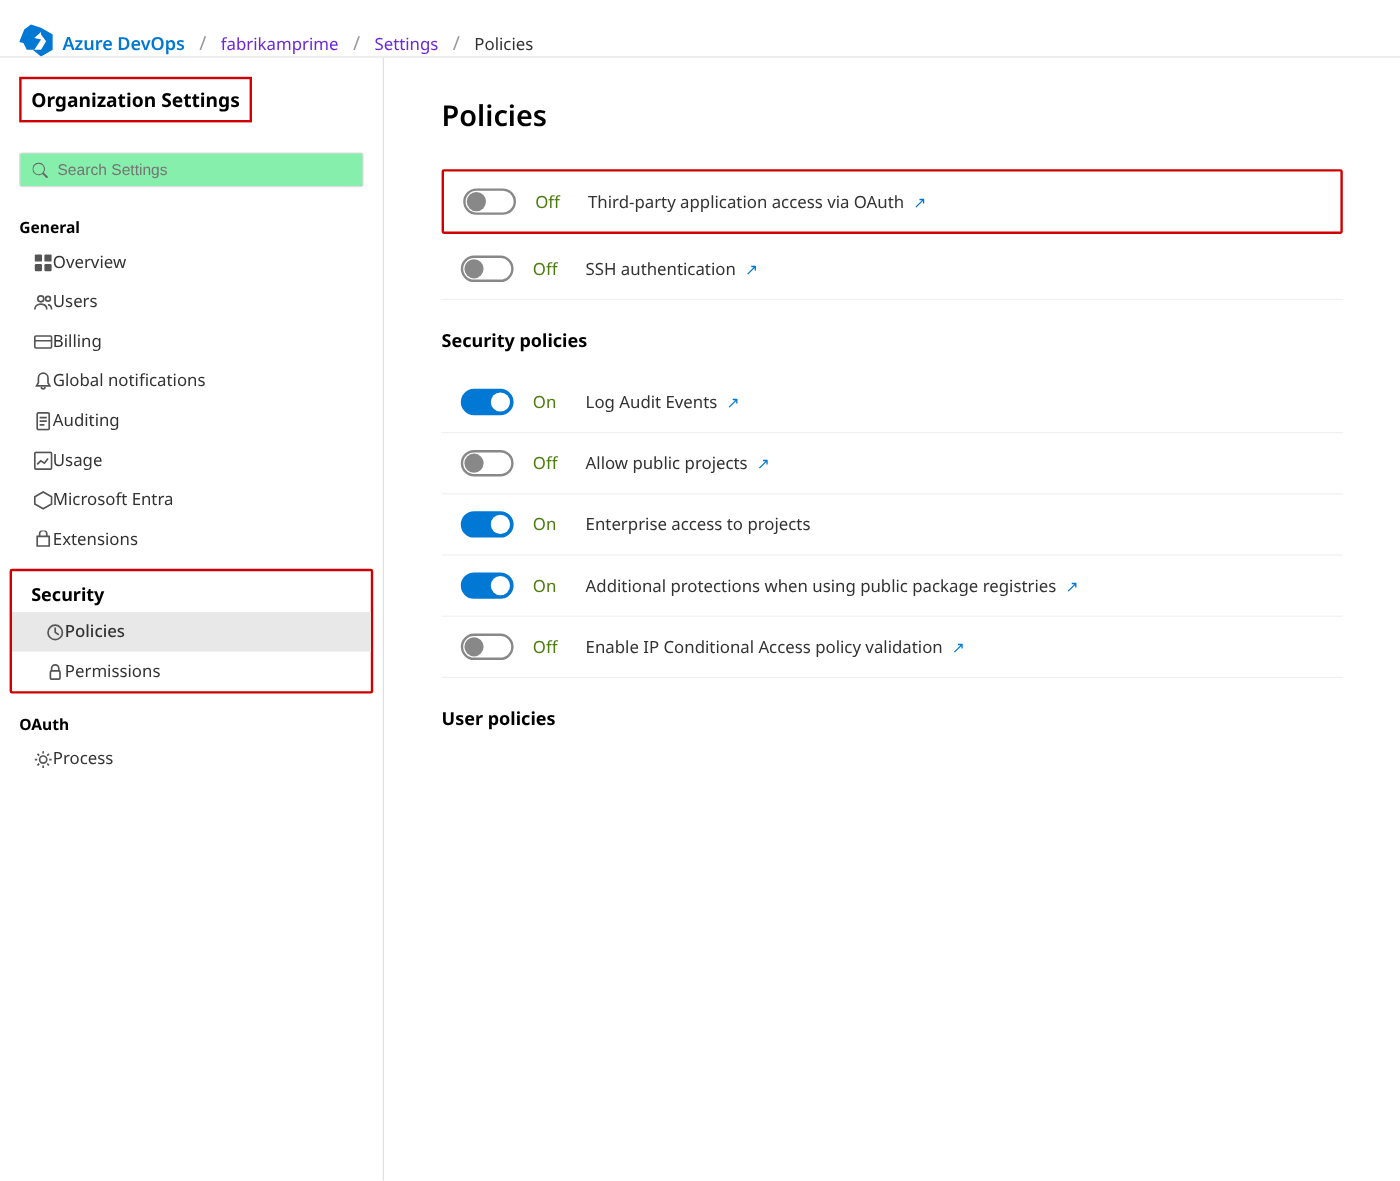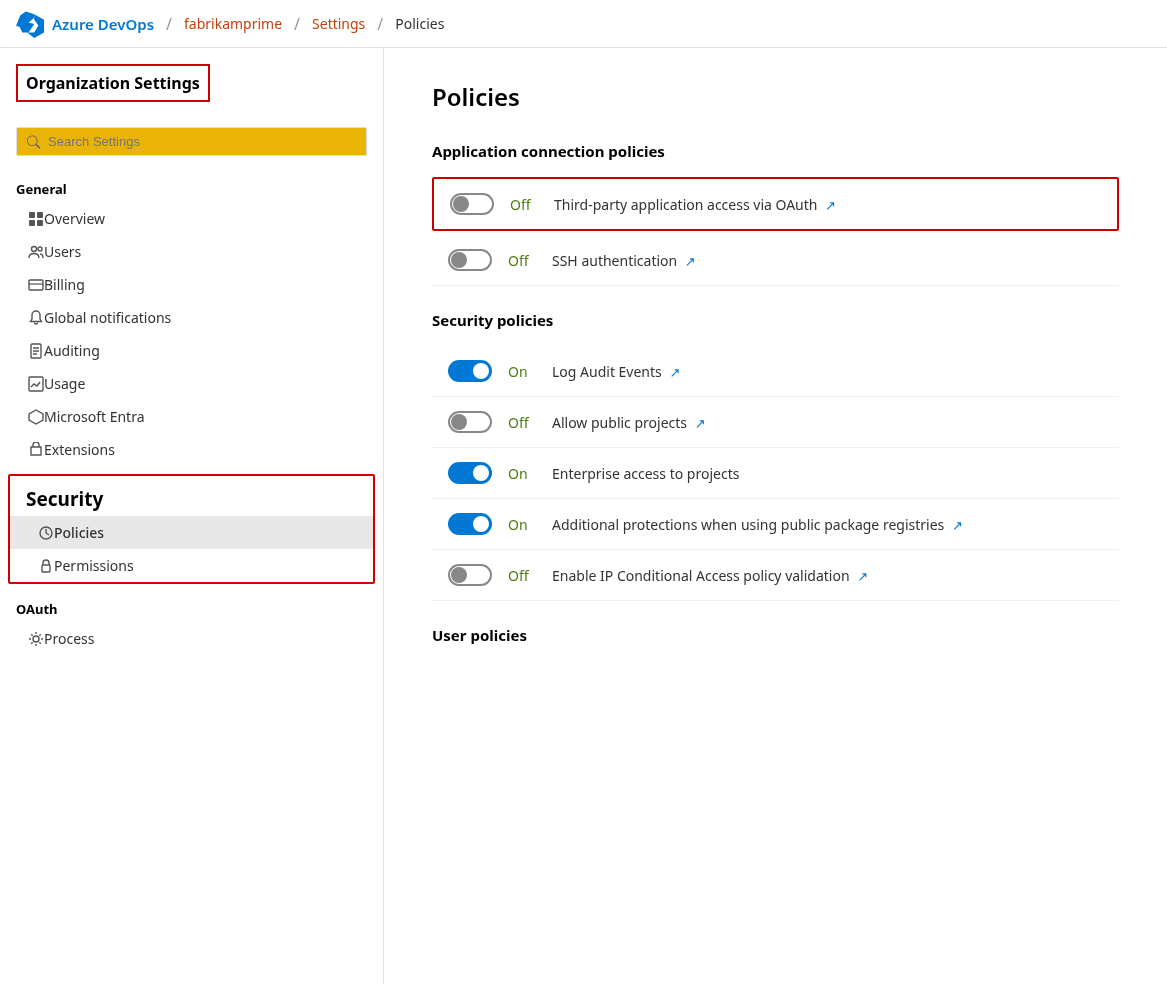--- a/index.html
+++ b/index.html
@@ -4,48 +4,48 @@
   <style>
     * { box-sizing: border-box; margin: 0; padding: 0; }
     body { font-family: 'Segoe UI', system-ui, sans-serif; font-size: 14px; color: #333; background: #fff; display: flex; flex-direction: column; height: 984px; overflow: hidden; }
 
     
     .topbar {
       height: 48px;
       background: #fff;
       border-bottom: 1px solid #e0e0e0;
       display: flex;
-      align-items: center;
+      align-items: flex-end;
       padding: 0 16px;
       gap: 8px;
       flex-shrink: 0;
     }
     .topbar-logo {
       width: 28px; height: 28px;
       flex-shrink: 0;
     }
     .topbar-brand {
       color: #0078d4;
       font-weight: 600;
       font-size: 15px;
     }
     .topbar-sep { color: #999; font-size: 16px; margin: 0 4px; }
-    .topbar-link { color: #c2410c; font-size: 14px; }
+    .topbar-link { color: #6d28d9; font-size: 14px; }
     .topbar-link.active { color: #333; }
 
     
     .layout {
       display: flex;
       flex: 1;
       overflow: hidden;
     }
 
     
     .sidebar {
-      width: 384px;
+      width: 320px;
       flex-shrink: 0;
       border-right: 1px solid #e0e0e0;
       overflow-y: auto;
       background: #fff;
     }
 
     .sidebar-header {
       padding: 16px 16px 12px 16px;
       border-bottom: 1px solid transparent;
     }
@@ -55,21 +55,21 @@
       color: #000;
       border: 2px solid #d00000;
       padding: 6px 8px;
       display: inline-block;
     }
 
     .sidebar-search {
       margin: 12px 16px;
       display: flex;
       align-items: center;
-      background: #eab308;
+      background: #86efac;
       border: 1px solid #ddd;
       border-radius: 2px;
       padding: 6px 10px;
       gap: 8px;
     }
     .sidebar-search input {
       border: none;
       background: transparent;
       outline: none;
       font-size: 13px;
@@ -90,21 +90,21 @@
       gap: 0;
       padding: 7px 16px 7px 28px;
       cursor: pointer;
       color: #333;
       font-size: 14px;
     }
     .sidebar-item.active { background: #e8e8e8; font-weight: 500; }
     .sidebar-item .item-icon { flex-shrink: 0; color: #555; }
     .security-section-label {
       padding: 10px 16px 4px 16px;
-      font-size: 19px;
+      font-size: 15px;
       font-weight: 700;
       color: #000;
     }
 
     
     .main {
       flex: 1;
       overflow-y: auto;
       padding: 32px 48px;
     }
@@ -312,21 +312,20 @@
         <path d="M8 1v2M8 13v2M1 8h2M13 8h2M3.22 3.22l1.42 1.42M11.36 11.36l1.42 1.42M3.22 12.78l1.42-1.42M11.36 4.64l1.42-1.42"></path>
       </svg>
       <span>Process</span>
     </div>
   </div>
 
   <div class="main">
     <h1 class="page-title">Policies</h1>
 
     <div class="section-gap">
-      <div class="section-title">Application connection policies</div>
 
       <div class="policy-row highlighted">
         <div class="toggle">
           <div class="toggle-track">
             <div class="toggle-thumb"></div>
           </div>
         </div>
         <span class="toggle-label">Off</span>
         <span class="policy-name">
           <span>Third-party application access via OAuth</span>

